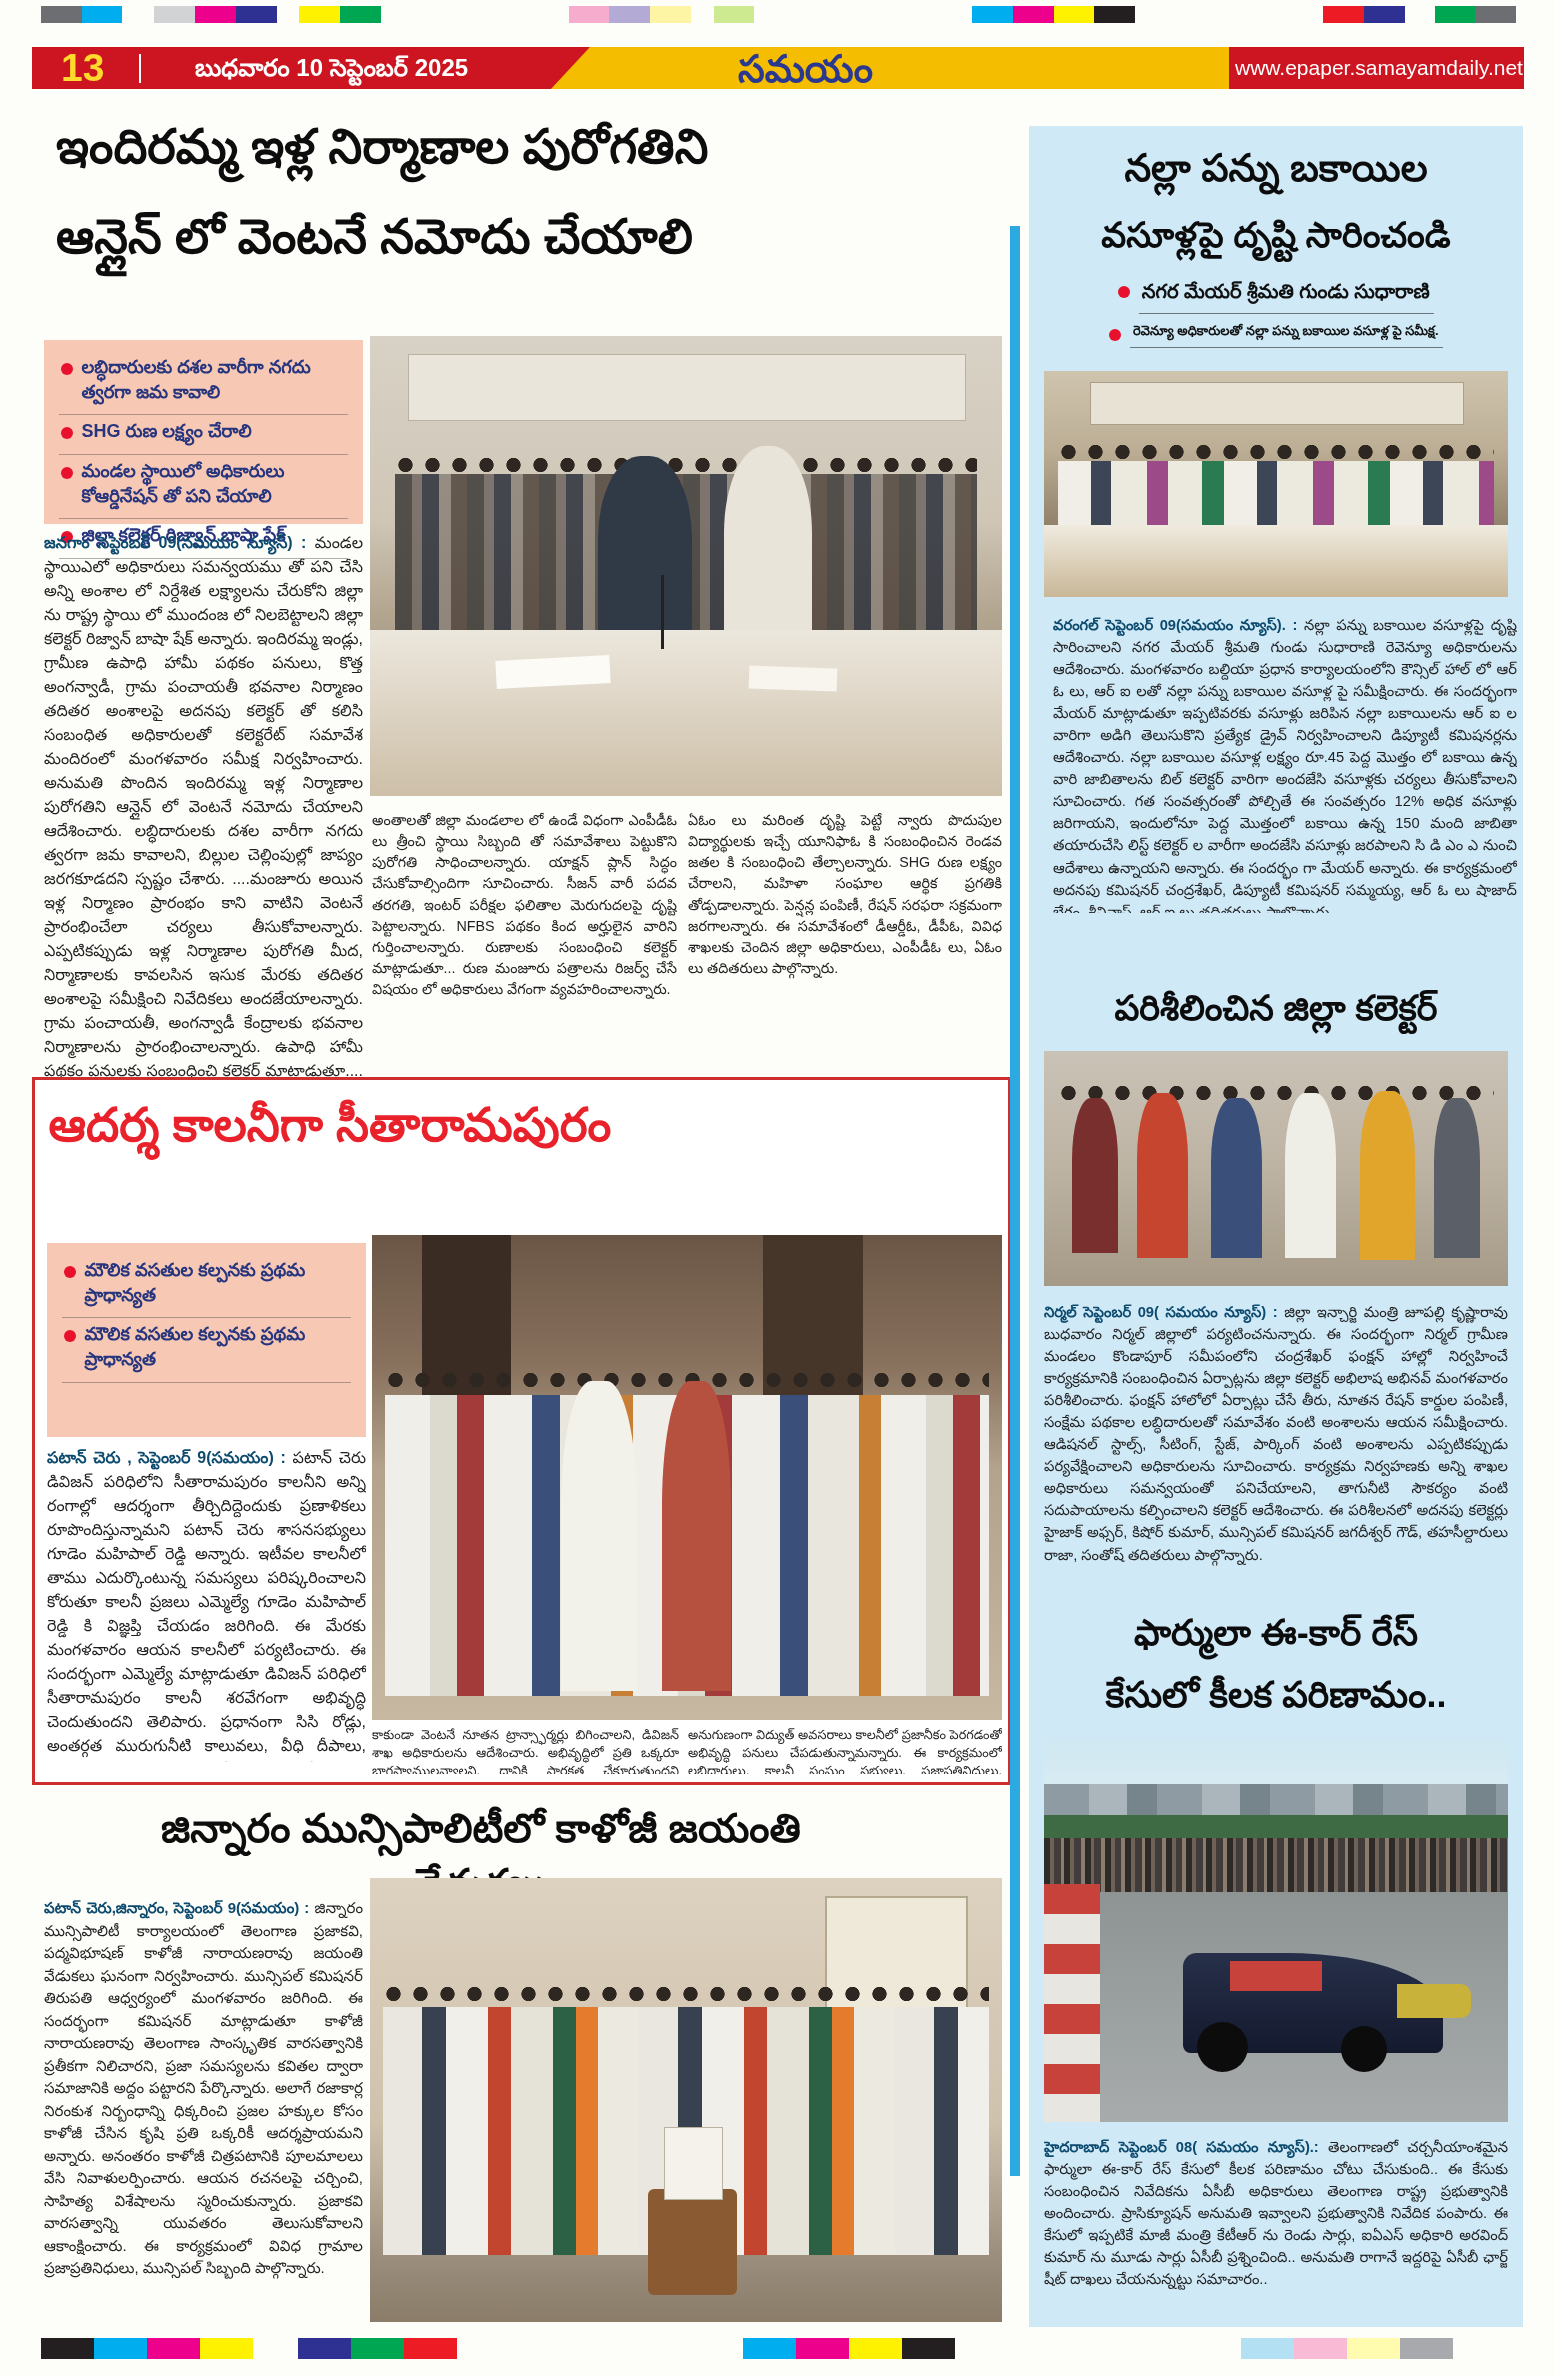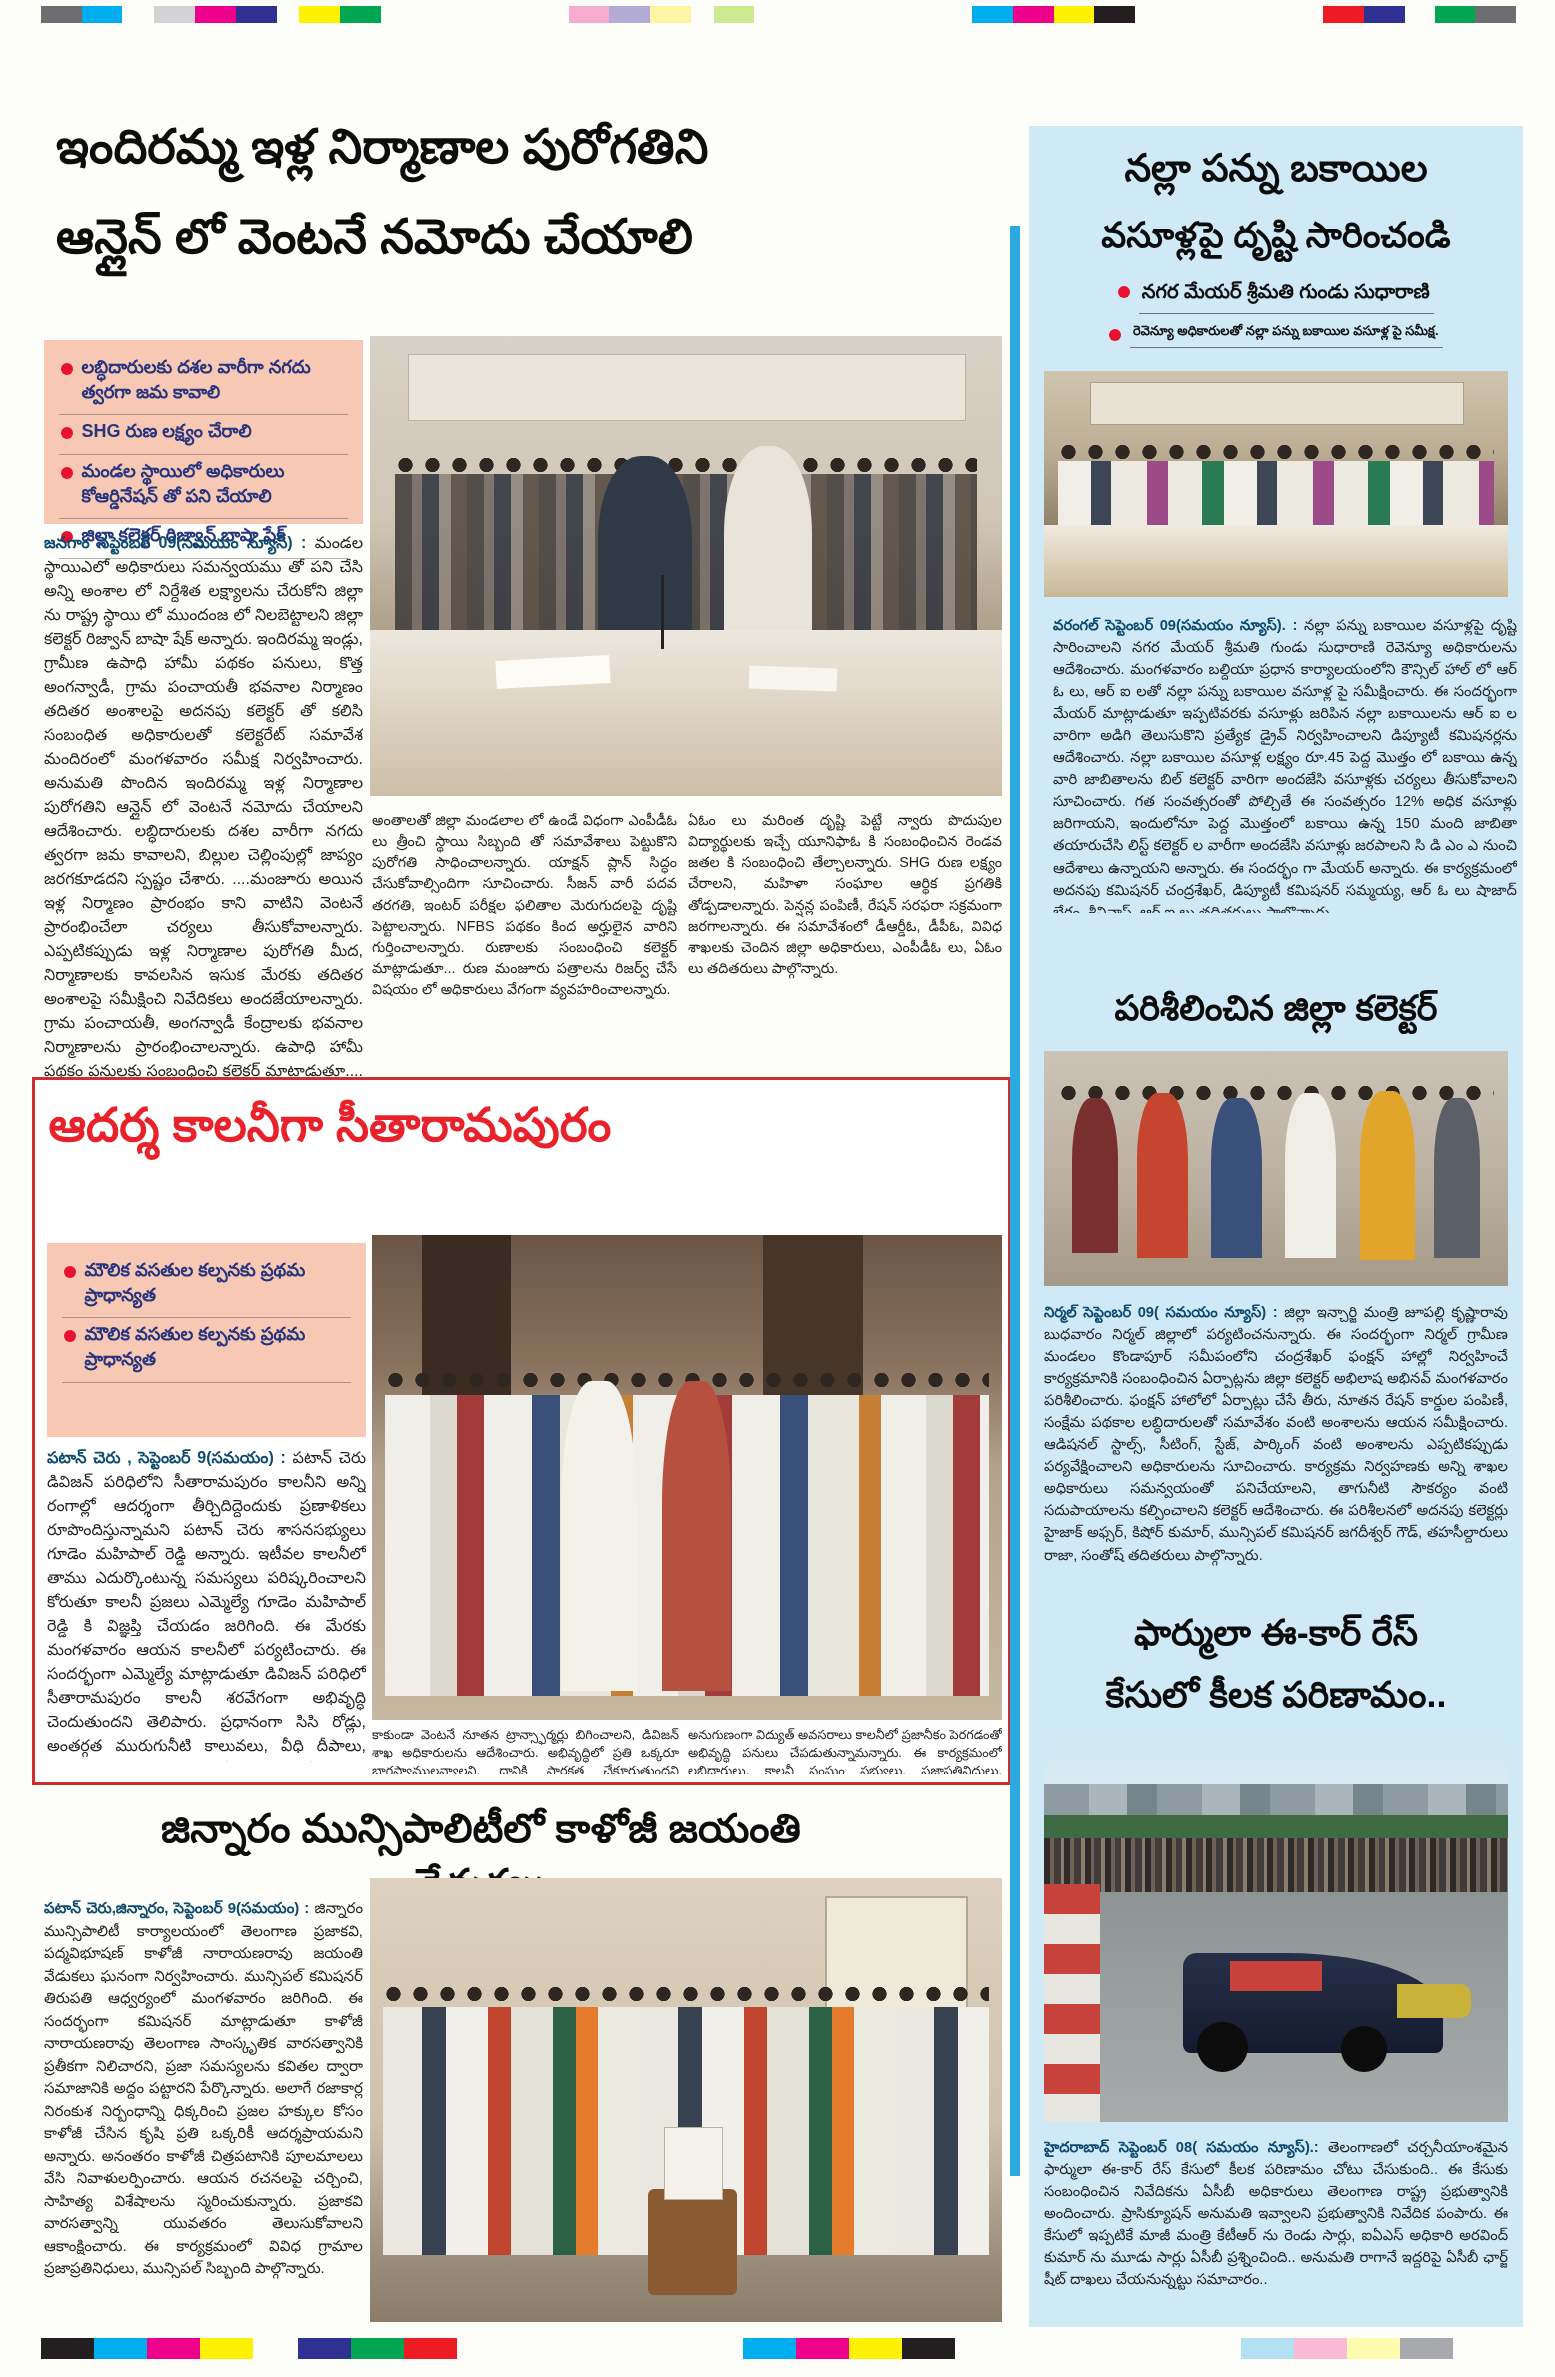--- a/index.html
+++ b/index.html
@@ -94,20 +94,29 @@
       <div class="patch" style="background: rgb(0, 174, 239); width: 53px; margin-left: 286px;"></div>
       <div class="patch" style="background: rgb(236, 0, 140); width: 53px;"></div>
       <div class="patch" style="background: rgb(255, 242, 0); width: 53px;"></div>
       <div class="patch" style="background: rgb(35, 31, 32); width: 53px;"></div>
       <div class="patch" style="background: rgb(179, 224, 242); width: 53px; margin-left: 286px;"></div>
       <div class="patch" style="background: rgb(249, 186, 214); width: 53px;"></div>
       <div class="patch" style="background: rgb(255, 251, 175); width: 53px;"></div>
       <div class="patch" style="background: rgb(167, 169, 172); width: 53px;"></div>
     </div>
 
+  <header class="masthead">
+    <div class="mh-red-left"></div>
+    <div class="mh-red-right"></div>
+    <div class="page-number">13</div>
+    <div class="mh-divider"></div>
+    <div class="mh-date">బుధవారం 10 సెప్టెంబర్ 2025</div>
+    <div class="mh-title">సమయం</div>
+    <div class="mh-url">www.epaper.samayamdaily.net</div>
+  </header>
 
   <section>
     <div class="headline" style="left:56px;top:119px;width:956px;font-size:48px;">ఇందిరమ్మ ఇళ్ల  నిర్మాణాల పురోగతిని</div>
     <div class="headline" style="left:56px;top:209px;width:956px;font-size:48px;">ఆన్లైన్ లో వెంటనే నమోదు చేయాలి</div>
 
     <div class="bullet-box" style="left:44px;top:340px;width:319px;height:184px;">
       <div class="bullet-item" style="font-size:18px;">
           <span class="dot"></span>
           <span>లబ్ధిదారులకు దశల వారీగా నగదు త్వరగా జమ కావాలి</span>
         </div>

